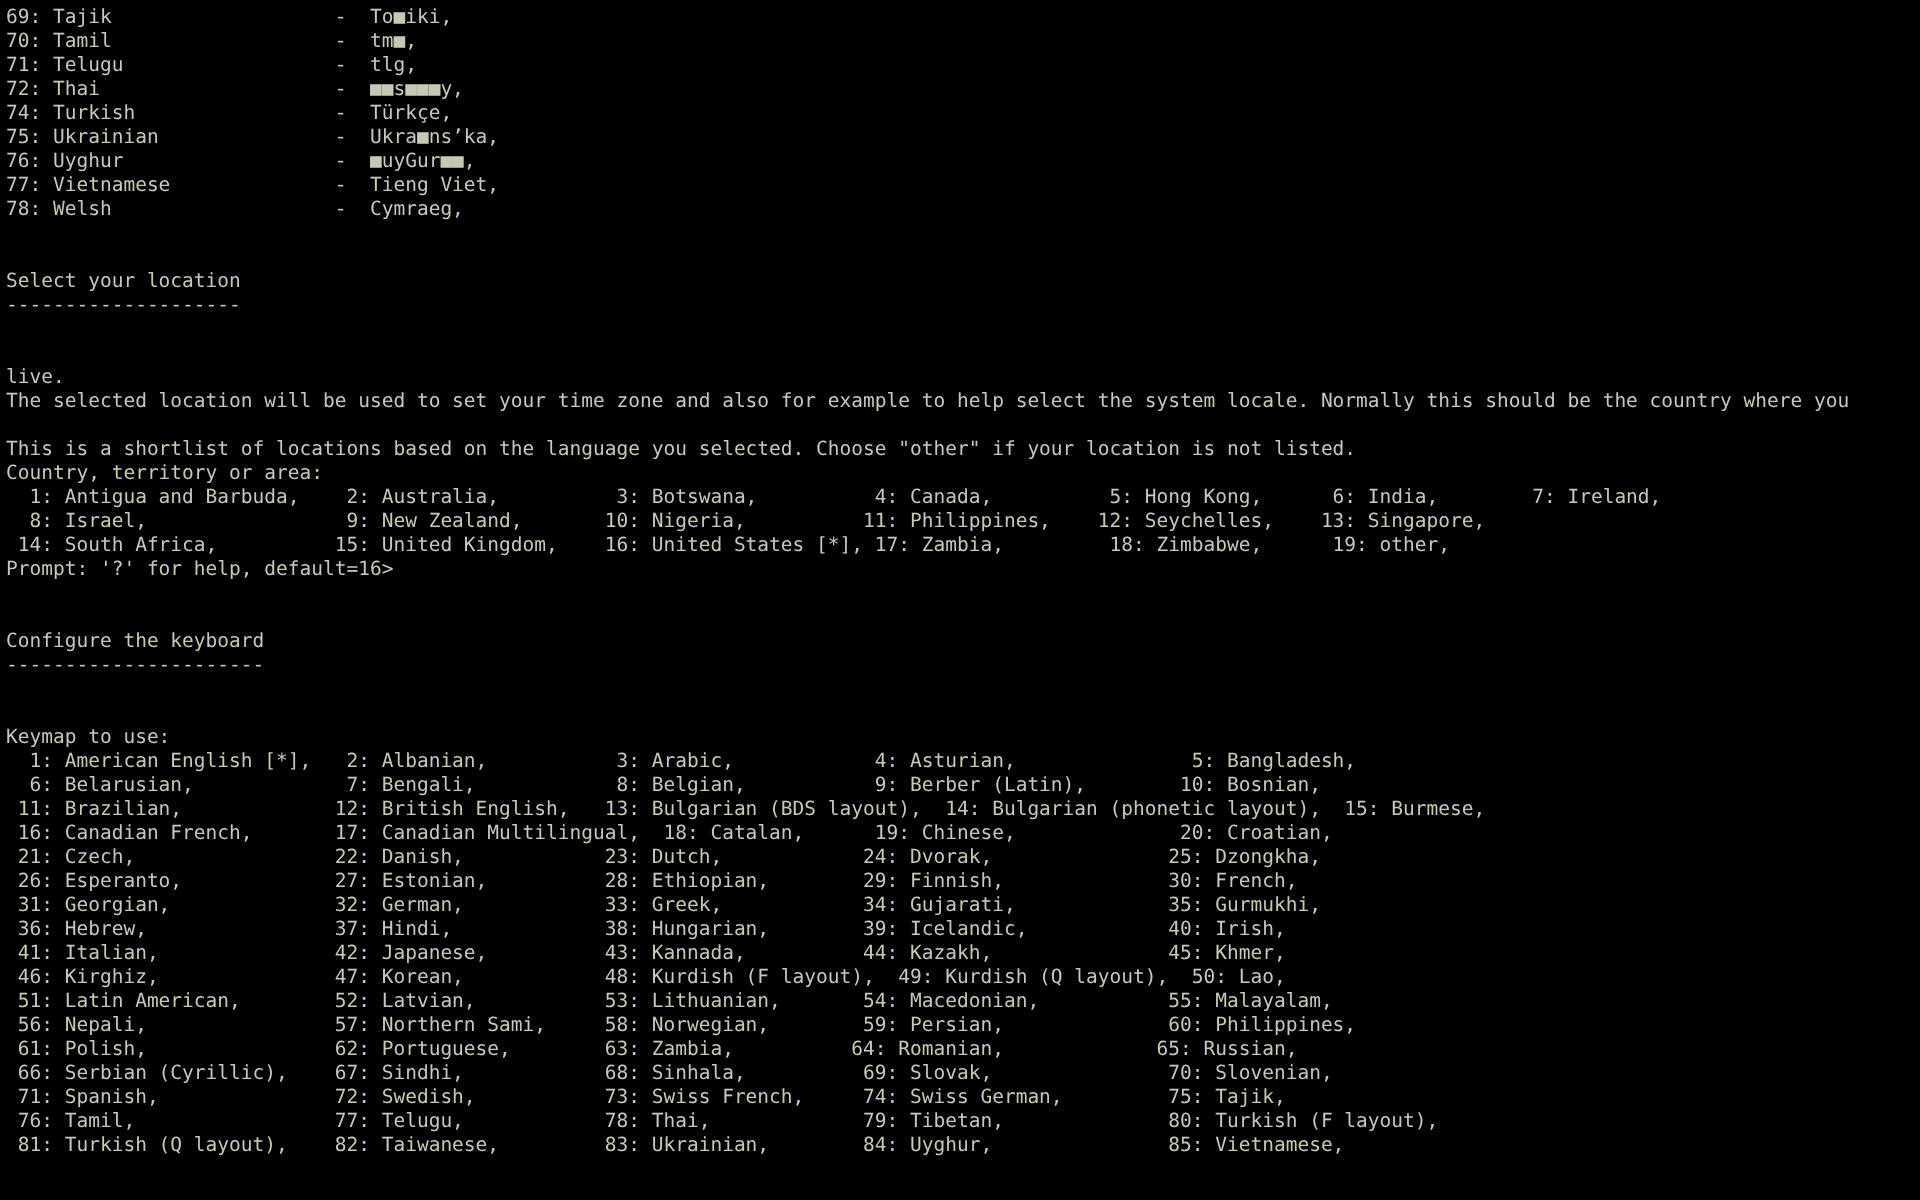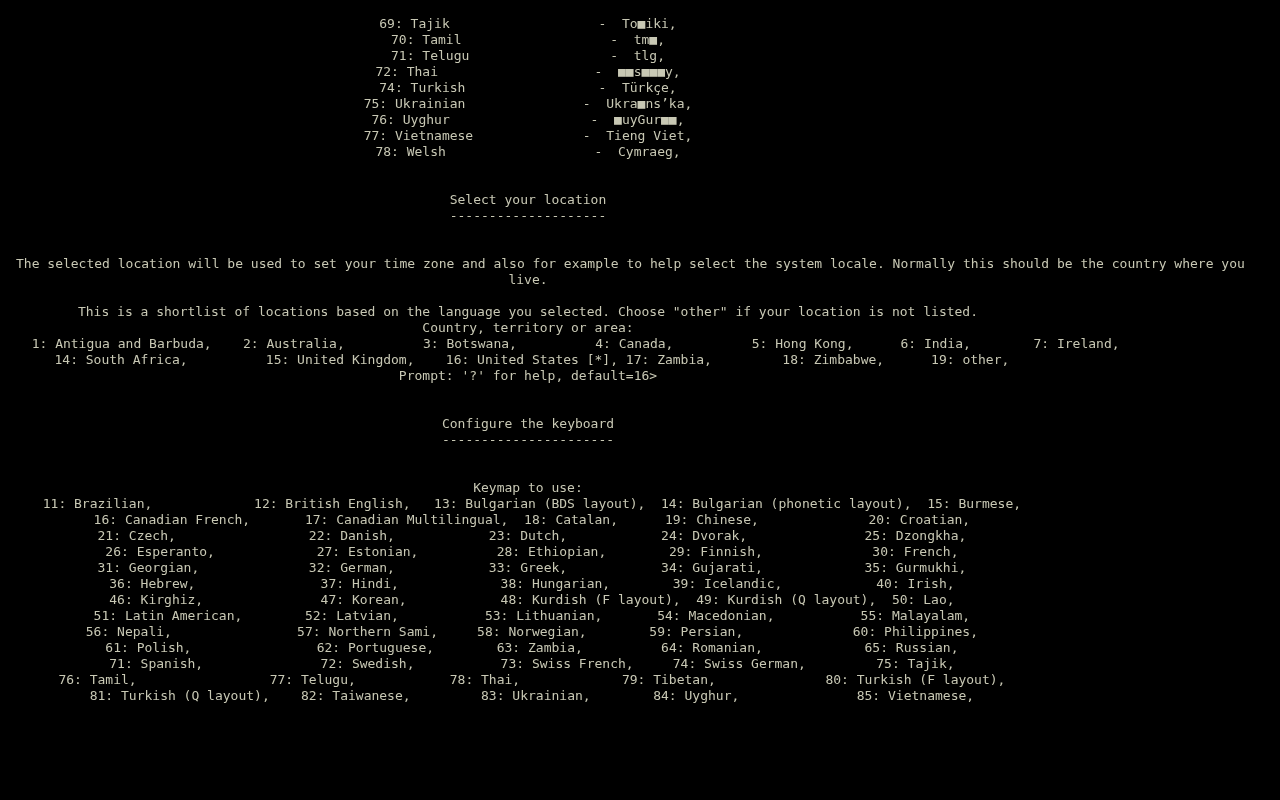--- a/index.html
+++ b/index.html
@@ -14,23 +14,22 @@
     font-family: "DejaVu Sans Mono", "Liberation Mono", monospace;
     font-size: 13px;
     line-height: 16px;
     color: #c8c8b4;
     -webkit-font-smoothing: none;
   }
   .screen {
     position: relative;
     width: 1056px;
     height: 800px;
-    padding: 16px;
+    padding: 4px;
     box-sizing: border-box;
-    text-align: center;
   }
   .line {
     white-space: pre;
     height: 16px;
     line-height: 16px;
     font-size: 13px;
     letter-spacing: 0px;
   }
   .blank { height: 16px; }
   .sect-title { white-space: pre; }
@@ -61,47 +60,52 @@
     <div class="line">78: Welsh                   -  Cymraeg,</div>
   </div>
 
   <div class="blank"></div>
   <div class="blank"></div>
 
   <div class="line sect-title">Select your location</div>
   <div class="line rule">--------------------</div>
   <div class="blank"></div>
   <div class="blank"></div>
+  <div class="line">live.</div>
   <div class="line">The selected location will be used to set your time zone and also for example to help select the system locale. Normally this should be the country where you</div>
-  <div class="line">live.</div>
   <div class="blank"></div>
   <div class="line">This is a shortlist of locations based on the language you selected. Choose "other" if your location is not listed.</div>
   <div class="line">Country, territory or area:</div>
   <div class="line">  1: Antigua and Barbuda,    2: Australia,          3: Botswana,          4: Canada,          5: Hong Kong,      6: India,        7: Ireland,</div>
+  <div class="line">  8: Israel,                 9: New Zealand,       10: Nigeria,          11: Philippines,    12: Seychelles,    13: Singapore,</div>
   <div class="line"> 14: South Africa,          15: United Kingdom,    16: United States [*], 17: Zambia,         18: Zimbabwe,      19: other,</div>
   <div class="line">Prompt: '?' for help, default=16&gt;</div>
 
   <div class="blank"></div>
   <div class="blank"></div>
 
   <div class="line sect-title">Configure the keyboard</div>
   <div class="line rule">----------------------</div>
   <div class="blank"></div>
   <div class="blank"></div>
   <div class="line">Keymap to use:</div>
   <div>
+    <div class="line">  1: American English [*],   2: Albanian,           3: Arabic,            4: Asturian,               5: Bangladesh,</div>
+    <div class="line">  6: Belarusian,             7: Bengali,            8: Belgian,           9: Berber (Latin),        10: Bosnian,</div>
     <div class="line"> 11: Brazilian,             12: British English,   13: Bulgarian (BDS layout),  14: Bulgarian (phonetic layout),  15: Burmese,</div>
     <div class="line"> 16: Canadian French,       17: Canadian Multilingual,  18: Catalan,      19: Chinese,              20: Croatian,</div>
     <div class="line"> 21: Czech,                 22: Danish,            23: Dutch,            24: Dvorak,               25: Dzongkha,</div>
     <div class="line"> 26: Esperanto,             27: Estonian,          28: Ethiopian,        29: Finnish,              30: French,</div>
     <div class="line"> 31: Georgian,              32: German,            33: Greek,            34: Gujarati,             35: Gurmukhi,</div>
     <div class="line"> 36: Hebrew,                37: Hindi,             38: Hungarian,        39: Icelandic,            40: Irish,</div>
+    <div class="line"> 41: Italian,               42: Japanese,          43: Kannada,          44: Kazakh,               45: Khmer,</div>
     <div class="line"> 46: Kirghiz,               47: Korean,            48: Kurdish (F layout),  49: Kurdish (Q layout),  50: Lao,</div>
     <div class="line"> 51: Latin American,        52: Latvian,           53: Lithuanian,       54: Macedonian,           55: Malayalam,</div>
     <div class="line"> 56: Nepali,                57: Northern Sami,     58: Norwegian,        59: Persian,              60: Philippines,</div>
     <div class="line"> 61: Polish,                62: Portuguese,        63: Zambia,          64: Romanian,             65: Russian,</div>
+    <div class="line"> 66: Serbian (Cyrillic),    67: Sindhi,            68: Sinhala,          69: Slovak,               70: Slovenian,</div>
     <div class="line"> 71: Spanish,               72: Swedish,           73: Swiss French,     74: Swiss German,         75: Tajik,</div>
     <div class="line"> 76: Tamil,                 77: Telugu,            78: Thai,             79: Tibetan,              80: Turkish (F layout),</div>
     <div class="line"> 81: Turkish (Q layout),    82: Taiwanese,         83: Ukrainian,        84: Uyghur,               85: Vietnamese,</div>
   </div>
 
   <div class="bottom-bar"></div>
 </div>
 
 </body></html>

